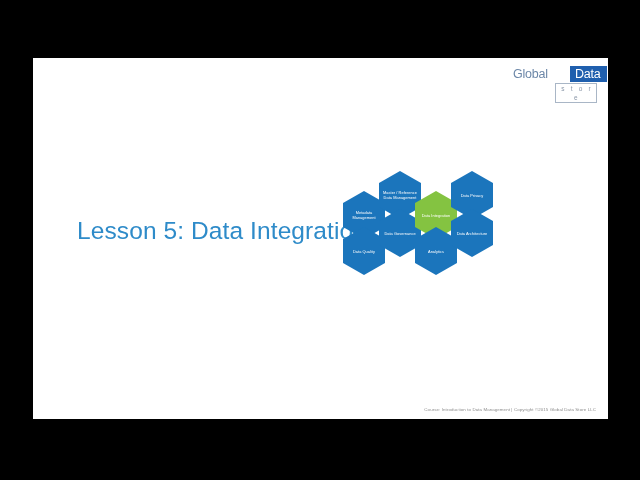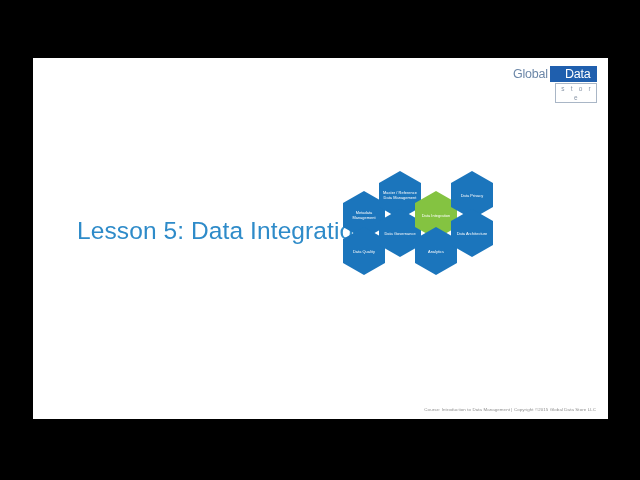--- a/index.html
+++ b/index.html
@@ -35,35 +35,36 @@
     position: absolute;
     right: 11px;
     top: 8px;
     width: 84px;
     height: 28px;
   }
   #logo-row1 {
     display: flex;
     align-items: center;
     height: 16px;
+    gap: 20px;
   }
   #logo-global {
     font-size: 12.5px;
     line-height: 16px;
     color: #6C87A8;
     letter-spacing: -0.2px;
     padding-right: 2px;
     font-family: "Liberation Sans", sans-serif;
   }
   #logo-data-box {
     background: #1F5FAE;
     color: #ffffff;
     font-size: 12.5px;
     line-height: 16px;
-    padding: 0 6px 0 15px;
+    padding: 0 6px 0 5px;
     letter-spacing: -0.2px;
   }
   #logo-row2 {
     display: flex;
     justify-content: flex-end;
     margin-top: 1px;
   }
   #logo-store-box {
     border: 1px solid #A9B6C6;
     color: #8A97A8;

